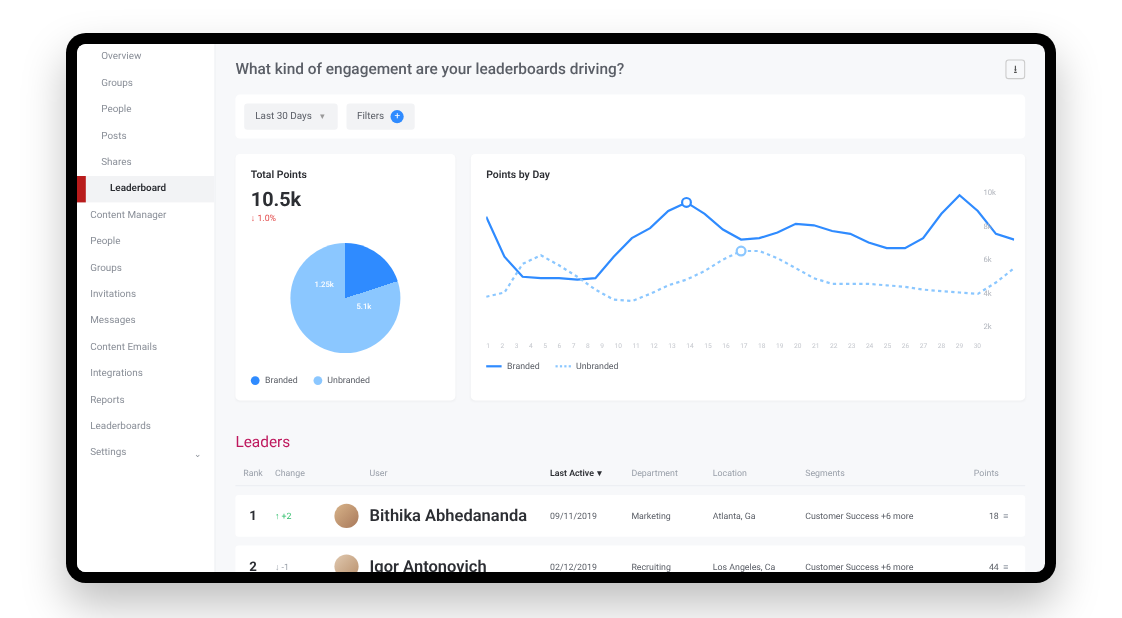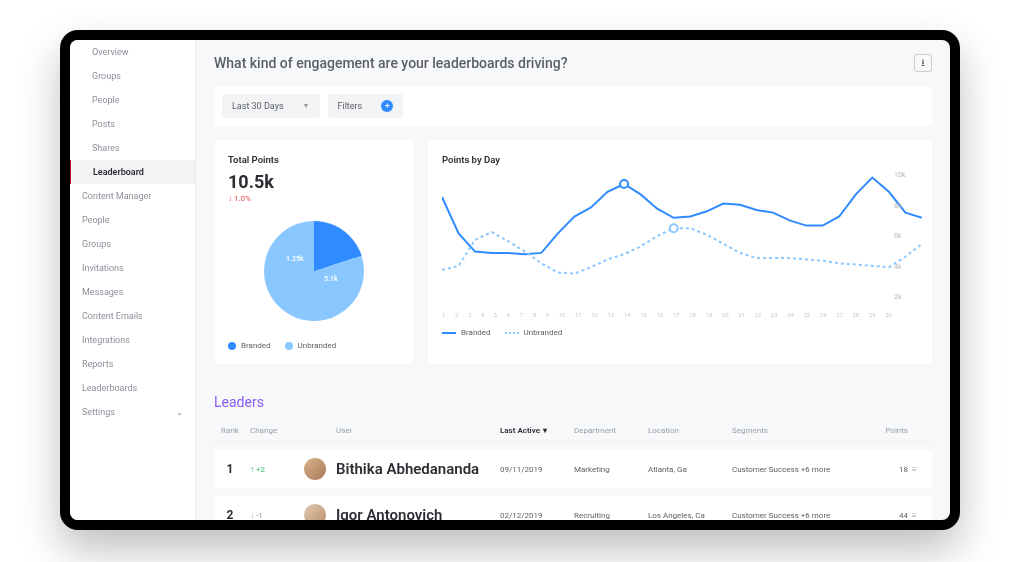--- a/index.html
+++ b/index.html
@@ -42,21 +42,21 @@
   }
   .side-item {
     padding: 7px 12px 7px 22px;
     color: #8a8f98;
     cursor: pointer;
   }
   .side-item.active {
     background: #f2f3f5;
     color: #2c2e33;
     font-weight: 600;
-    border-left: 1px solid #b91c1c;
+    border-left: 8px solid #b91c1c;
     padding-left: 19px;
   }
   .side-top .side-item { padding-left: 22px; }
   .side-root { padding: 7px 12px; color: #8a8f98; cursor: pointer; display:flex; align-items:flex-end; justify-content:space-between; }
   .chev { font-size: 8px; color: #8a8f98; }
   
   .main {
     flex: 1;
     padding: 14px 18px;
     overflow: hidden;
@@ -84,21 +84,21 @@
     margin-bottom: 14px;
     display: flex;
     gap: 8px;
   }
   .tbtn {
     background: #f2f3f5;
     padding: 6px 10px;
     border-radius: 3px;
     display: flex;
     align-items: center;
-    gap: 19px;
+    gap: 6px;
     color: #5a5e66;
     cursor: pointer;
   }
   .tbtn .caret { font-size: 7px; color:#999; }
   .plus {
     width: 12px; height: 12px; background: #2f8bff; border-radius: 50%;
     color: #fff; display:flex; align-items:center; justify-content:center;
     font-size: 9px; line-height:1;
   }
   .cards { display: flex; gap: 14px; margin-bottom: 18px; }
@@ -129,21 +129,21 @@
   .swatch.light { background:#8bc7ff; }
   .line-swatch { width:14px; height:0; border-top:2px solid #2f8bff; }
   .line-swatch.dotted { border-top:2px dotted #8bc7ff; }
   .chart-area { position:relative; height:130px; margin: 6px 0 10px; }
   .y-axis { position:absolute; right:0; top:0; height:100%; width:24px;
     display:flex; flex-direction:column; justify-content:space-between;
     font-size:7px; color:#b0b4bc; text-align:left; }
   .chart-svg { position:absolute; left:0; top:0; right:26px; height:100%; }
   .x-axis { display:flex; justify-content:space-between; font-size:6px; color:#c4c7cd; padding-right:26px; margin-top:4px; }
 
-  .leaders-title { font-size: 14px; color: #8b5cf6; margin-bottom: 10px; margin-top: 30px; }
+  .leaders-title { font-size: 14px; color: #be185d; margin-bottom: 10px; margin-top: 30px; }
   .leaders-header, .leader-row {
     display:grid;
     grid-template-columns: 32px 50px 28px 160px 70px 70px 80px 1fr 40px 20px;
     align-items:center;
     gap:4px;
     font-size:8px;
     color:#9aa0aa;
   }
   .leaders-header { padding: 6px 0; border-bottom:1px solid #eceef2; }
   .leader-row { background:#fff; border-radius:3px; margin-top:8px; padding:8px 0; color:#5a5e66; }

